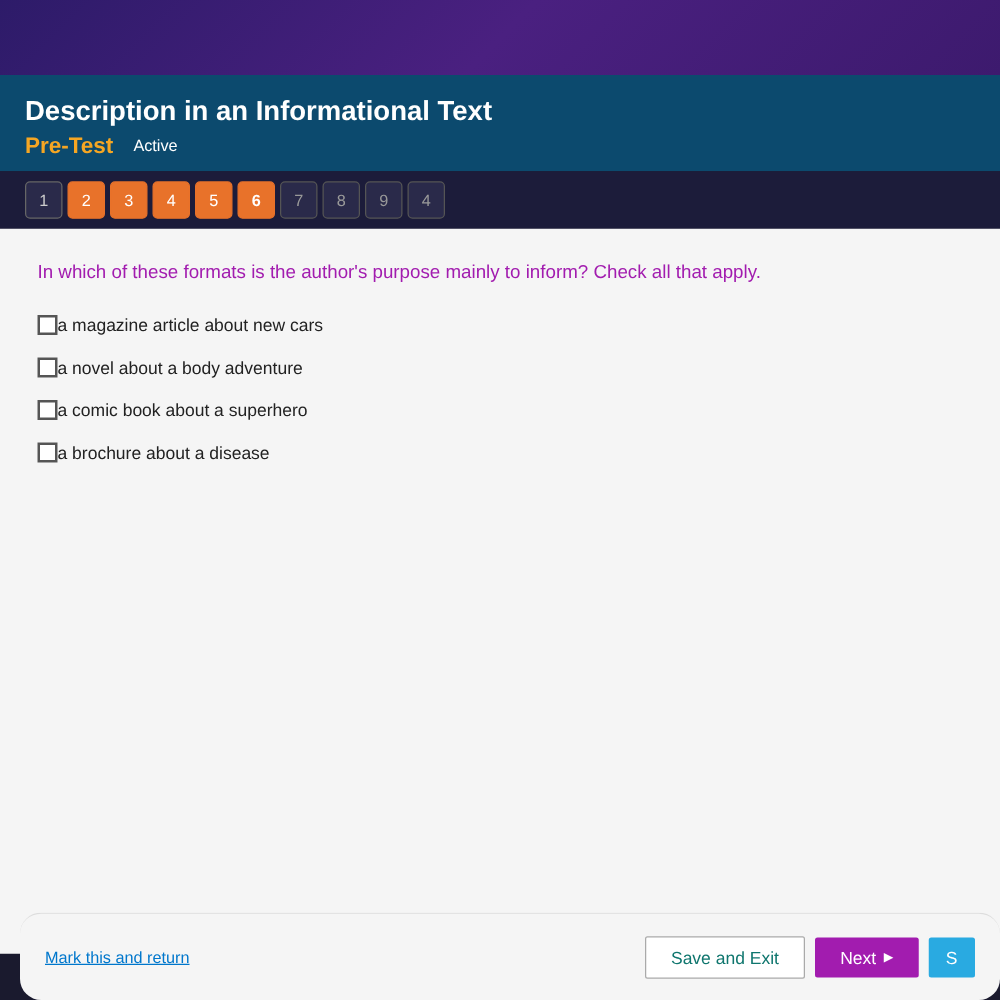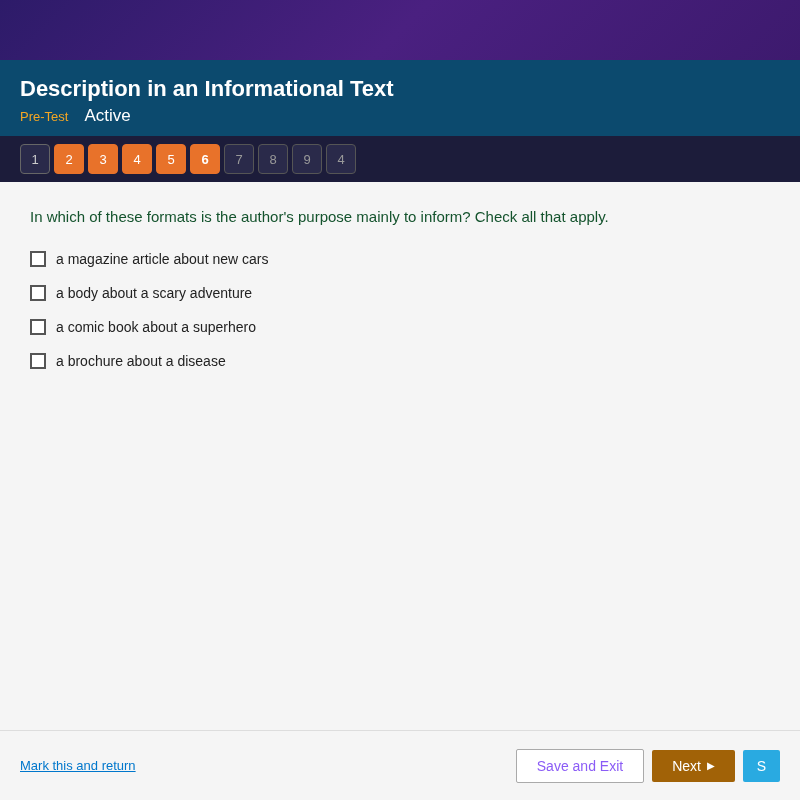--- a/index.html
+++ b/index.html
@@ -37,27 +37,27 @@
     .subtitle-row {
       display: flex;
       align-items: center;
       gap: 16px;
       margin-top: 4px;
       padding-bottom: 10px;
     }
 
     .pre-test-label {
       color: #f5a623;
+      font-size: 18px;
+      font-weight: bold;
+    }
+
+    .active-label {
+      color: white;
       font-size: 13px;
-      font-weight: normal;
-    }
-
-    .active-label {
-      color: white;
-      font-size: 17px;
     }
 
     .pagination-row {
       display: flex;
       align-items: center;
       gap: 4px;
       padding: 8px 20px;
       background: #1c1c3a;
     }
 
@@ -94,29 +94,28 @@
     }
 
     .main-content {
       background: #f5f5f5;
       min-height: 580px;
       padding: 24px 30px;
     }
 
     .question-text {
       font-size: 15px;
-      color: #14532d;
+      color: #a21caf;
       margin-bottom: 22px;
       line-height: 1.5;
     }
 
     .answer-option {
       display: flex;
       align-items: center;
-      gap: 10px;
       margin-bottom: 18px;
       cursor: pointer;
     }
 
     .checkbox {
       width: 16px;
       height: 16px;
       border: 2px solid #555;
       background: white;
       flex-shrink: 0;
@@ -124,28 +123,29 @@
     }
 
     .option-text {
       font-size: 14px;
       color: #222;
     }
 
     .footer {
       position: absolute;
       bottom: 0;
-      left: 0;
+      left: 16px;
       right: 0;
       height: 70px;
       background: #f5f5f5;
       border-top: 1px solid #ddd;
       display: flex;
       align-items: center;
       padding: 0 20px;
+      border-radius: 17px;
     }
 
     .mark-return {
       color: #0077cc;
       font-size: 13px;
       cursor: pointer;
       text-decoration: underline;
     }
 
     .footer-buttons {
@@ -153,27 +153,27 @@
       display: flex;
       gap: 8px;
       align-items: center;
     }
 
     .btn-save {
       background: white;
       border: 1px solid #aaa;
       padding: 8px 20px;
       font-size: 14px;
-      color: #8b5cf6;
+      color: #0f766e;
       cursor: pointer;
       border-radius: 2px;
     }
 
     .btn-next {
-      background: #a16207;
+      background: #a21caf;
       border: none;
       padding: 8px 20px;
       font-size: 14px;
       color: white;
       cursor: pointer;
       border-radius: 2px;
       display: flex;
       align-items: center;
       gap: 6px;
     }
@@ -222,21 +222,21 @@
 <div class="main-content">
   <div class="question-text">In which of these formats is the author's purpose mainly to inform? Check all that apply.</div>
 
   <div class="answer-option">
     <div class="checkbox"></div>
     <span class="option-text">a magazine article about new cars</span>
   </div>
 
   <div class="answer-option">
     <div class="checkbox"></div>
-    <span class="option-text">a body about a scary adventure</span>
+    <span class="option-text">a novel about a body adventure</span>
   </div>
 
   <div class="answer-option">
     <div class="checkbox"></div>
     <span class="option-text">a comic book about a superhero</span>
   </div>
 
   <div class="answer-option">
     <div class="checkbox"></div>
     <span class="option-text">a brochure about a disease</span>

